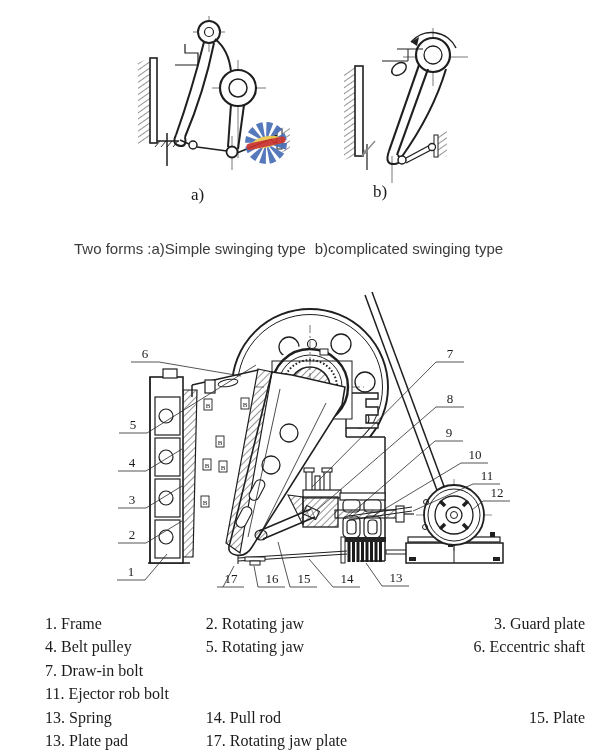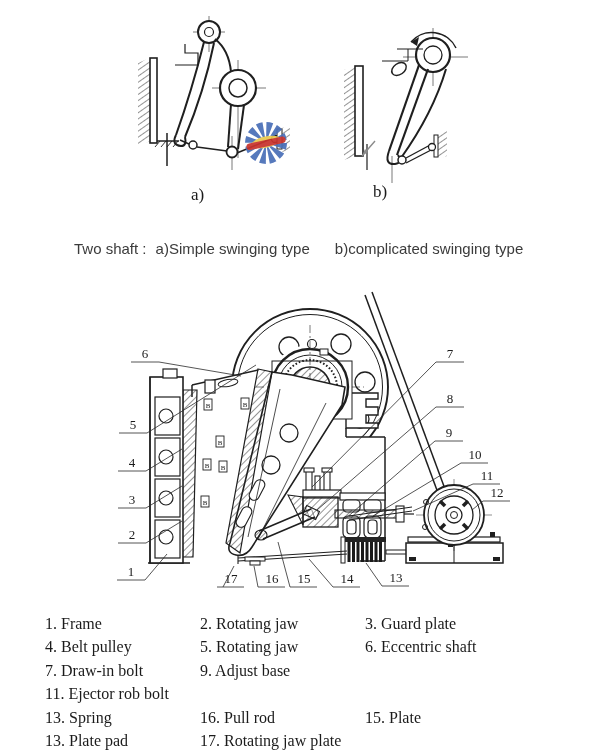--- a/index.html
+++ b/index.html
@@ -4,28 +4,28 @@
 <style>
   html,body{margin:0;padding:0;background:#fff;}
   #page{position:relative;width:601px;height:756px;background:#ffffff;overflow:hidden;
         font-family:"Liberation Serif",serif;color:#1b1b1b;}
   .abs{position:absolute;}
   svg{display:block;}
   svg text{font-family:"Liberation Serif",serif;fill:#1b1b1b;}
   .fig-label{position:absolute;font-family:"Liberation Serif",serif;font-size:17px;color:#1b1b1b;}
   #caption{position:absolute;left:74px;top:240px;width:510px;font-family:"Liberation Sans",sans-serif;
            font-size:15px;color:#3b3b3b;white-space:nowrap;}
-  #caption .cap-a{margin-left:9px;}
-  #caption .cap-b{margin-left:25px;}
+  #caption .cap-a{}
+  #caption .cap-b{margin-left:9px;}
   #parts-list{position:absolute;left:45px;top:612px;width:540px;font-size:16px;line-height:23.4px;}
-  .plist-row{display:flex;}
+  .plist-row{display:flex;gap:7px;}
   .plist-cell{white-space:nowrap;}
   .plist-cell.c0{width:155px;}
   .plist-cell.c1{width:165px;}
-  .plist-cell.c2{width:210px;}
+  .plist-cell.c2{width:210px;text-align:right;}
 </style>
 </head>
 <body>
 
 <div id="page">
 
   <svg class="abs" style="left:130px;top:8px" width="180" height="195" viewBox="0 0 180 195">
     <defs>
       <pattern id="ha1" width="5" height="5" patternTransform="rotate(55)" patternUnits="userSpaceOnUse">
         <line x1="0" y1="0" x2="0" y2="5" stroke="#2a2a2a" stroke-width="1"></line>
@@ -130,21 +130,21 @@
   <svg class="abs" style="left:243px;top:120px;opacity:.93" width="46" height="46" viewBox="0 0 46 46">
     <circle cx="23" cy="23" r="11" fill="none" stroke="#4a6fb8" stroke-width="20" stroke-dasharray="3.6 2.15"></circle>
     <ellipse cx="23" cy="22" rx="15" ry="5.5" transform="rotate(-12 23 22)" fill="#e9c94e"></ellipse>
     <rect x="3" y="20" width="40" height="6.5" rx="3.2" transform="rotate(-12 23 23)" fill="#c8332e"></rect>
   </svg>
 
   <div class="fig-label" style="left:191px;top:185px">a)</div>
   <div class="fig-label" style="left:373px;top:182px">b)</div>
 
   <div id="caption">
-    <span>Two shaft :</span><span class="cap-a">a)Simple swinging type</span><span class="cap-b">b)complicated swinging type</span>
+    <span>Two forms :</span><span class="cap-a">a)Simple swinging type</span><span class="cap-b">b)complicated swinging type</span>
   </div>
 
   <svg class="abs" style="left:60px;top:285px" width="460" height="325" viewBox="0 0 460 325">
     <defs>
       <pattern id="hm" width="5" height="5" patternTransform="rotate(45)" patternUnits="userSpaceOnUse">
         <line x1="0" y1="0" x2="0" y2="5" stroke="#2b2b2b" stroke-width="1"></line>
       </pattern>
     </defs>
 
     <g stroke="#1f1f1f" fill="none">
@@ -410,28 +410,27 @@
       <span class="plist-cell c1">2. Rotating jaw</span>
       <span class="plist-cell c2">3. Guard plate</span>
     </div>
     <div class="plist-row">
       <span class="plist-cell c0">4. Belt pulley</span>
       <span class="plist-cell c1">5. Rotating jaw</span>
       <span class="plist-cell c2">6. Eccentric shaft</span>
     </div>
     <div class="plist-row">
       <span class="plist-cell c0">7. Draw-in bolt</span>
-      <span class="plist-cell c2">9. Adjust base</span>
     </div>
     <div class="plist-row">
       <span class="plist-cell c1">11. Ejector rob bolt</span>
     </div>
     <div class="plist-row">
       <span class="plist-cell c0">13. Spring</span>
-      <span class="plist-cell c1">16. Pull rod</span>
+      <span class="plist-cell c1">14. Pull rod</span>
       <span class="plist-cell c2">15. Plate</span>
     </div>
     <div class="plist-row">
       <span class="plist-cell c0">13. Plate pad</span>
       <span class="plist-cell c1">17. Rotating jaw plate</span>
       <span class="plist-cell c2"></span>
     </div>
   </div>
 
 </div>

